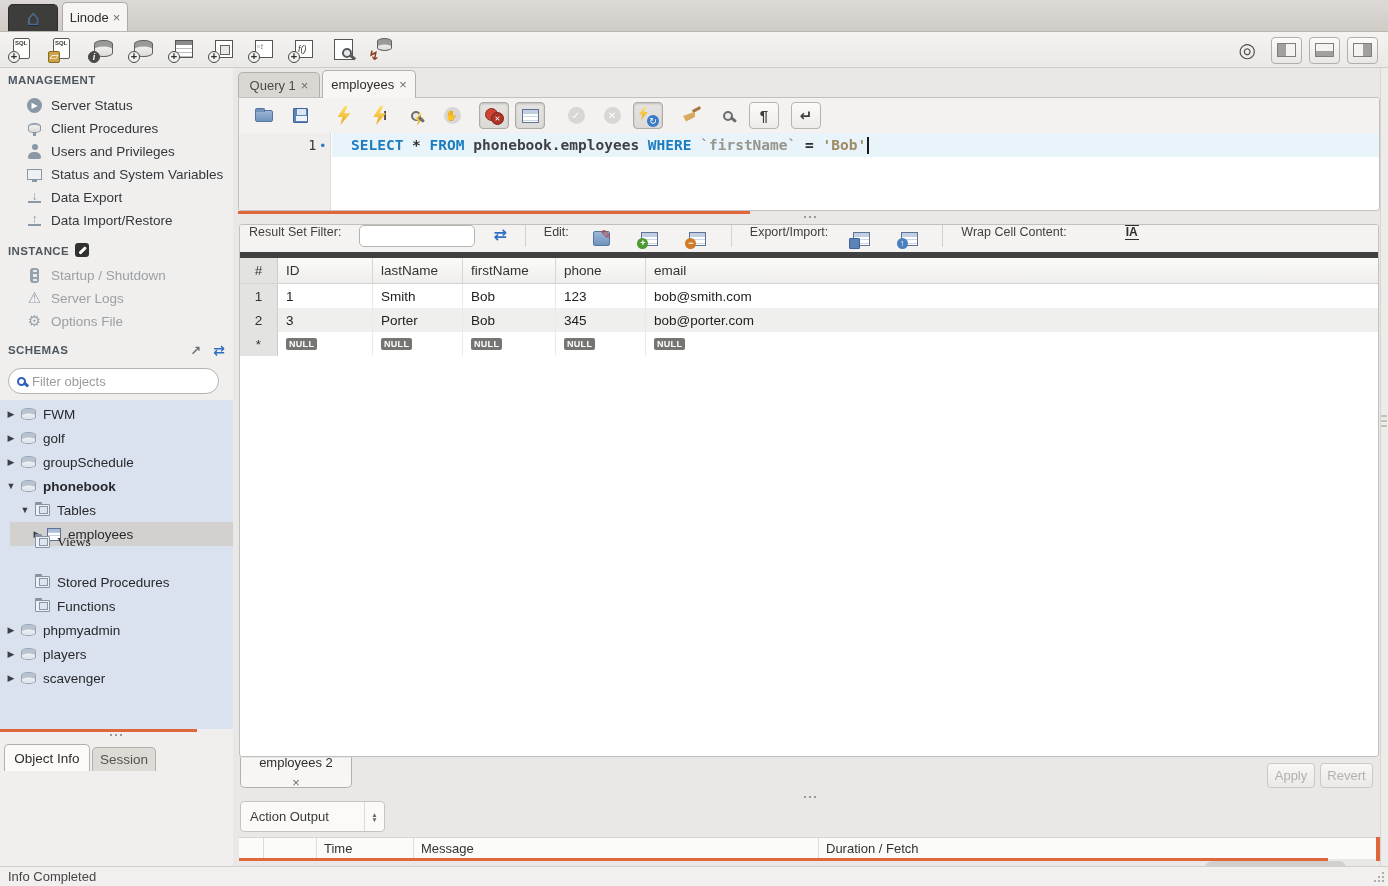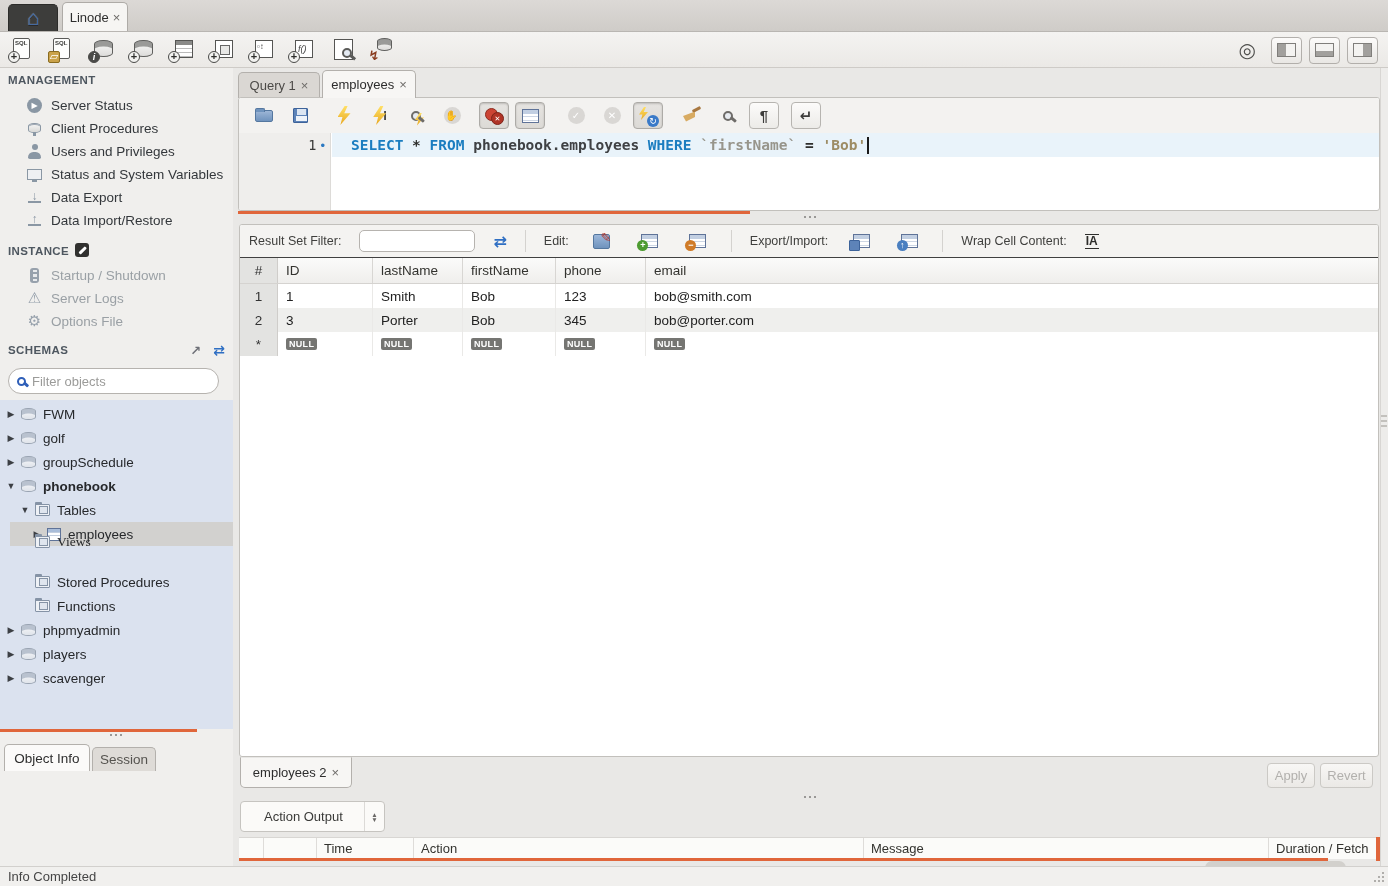--- a/index.html
+++ b/index.html
@@ -181,56 +181,56 @@
   .tok-plain { color:#3f4144; }
   .tok-tick { color:#97958b; }
   .tok-str { color:#9d8c64; }
   .caret { display:inline-block; width:1.5px; height:17px; background:#1a1a1a; margin-left:1px; }
 
   .splitA { position:absolute; left:238px; top:211px; width:512px; height:3px; background:#e0663b; z-index:3; }
 
   
   .results { position:absolute; left:239px; top:224px; width:1140px; height:533px; background:#fff;
              border:1px solid #c2c0bc; border-radius:3px; overflow:hidden; }
-  .rs-toolbar { height:33px; background:#f4f3f1; border-bottom:1px solid #404040; display:flex; align-items:center; padding-left:9px; gap:18px; font-size:12.5px; color:#3f3f3d; }
+  .rs-toolbar { height:33px; background:#f4f3f1; border-bottom:6px solid #404040; display:flex; align-items:flex-start; padding-left:9px; gap:18px; font-size:12.5px; color:#3f3f3d; }
   .vsep { width:1px; height:22px; background:#d4d2cf; }
   .rs-input { width:116px; height:22px; border:1px solid #b6b3af; border-radius:5px; background:#fff; font-family:inherit; font-size:12.5px; padding:0 6px; outline:none; }
   .rs-refresh { color:#2f6fc3; font-size:16px; font-weight:bold; }
   .ic-pencil { width:17px; height:15px; background:linear-gradient(#9cb7da,#6f93bd); border:1px solid #54779f; border-radius:2px;
                color:#fff; font-size:11px; line-height:14px; text-align:center; position:relative; }
   .ic-pencil::after { content:"✎"; position:absolute; right:-2px; top:-4px; color:#b0342a; font-size:13px; }
   .gbadge { position:relative; }
   .gbadge::after { position:absolute; left:-5px; bottom:-4px; width:11px; height:11px; border-radius:50%; color:#fff;
                    font-size:9px; font-weight:bold; text-align:center; line-height:11px; }
   .g-plus::after { content:"+"; background:#4d9b31; }
   .g-minus::after { content:"−"; background:#d07b28; }
   .g-save::after { content:""; background:#5d83b8; border:1px solid #3d639a; width:9px; height:9px; border-radius:1px; }
   .g-import::after { content:"↑"; background:#4a7fc0; }
-  .ia-icon { font-size:12px; font-weight:bold; color:#2e2e2c; border-top:1.5px solid #2e2e2c; border-bottom:1.5px solid #2e2e2c; padding:0 1px; line-height:13px; }
+  .ia-icon { font-size:12px; font-weight:bold; color:#2e2e2c; border-top:1.5px solid #2e2e2c; border-bottom:1.5px solid #2e2e2c; padding:0 1px; line-height:13px;margin-left:40px; }
 
   .grid-hdr { position:absolute; left:0; top:33px; height:26px; width:1138px; display:flex;
               background:linear-gradient(#fbfbfa,#efeeec); border-bottom:1px solid #d5d3d0; }
   .gh-cell { display:flex; align-items:center; padding-left:8px; font-size:13.5px; color:#33332f; border-right:1px solid #d8d6d3; }
   .grow { position:absolute; left:0; width:1138px; height:24px; display:flex; }
   .grow.alt { background:#efefed; }
   .gr-cell { display:flex; align-items:center; padding-left:8px; font-size:13.5px; color:#222; border-right:1px solid #eae9e7; overflow:hidden; }
   .rowhdr { justify-content:center !important; padding-left:0 !important; background:#e3e3e1; border-right:1px solid #cfcdca !important; color:#333; }
   .nullb { background:#757572; color:#fff; font-size:9px; font-weight:bold; padding:1px 3px; border-radius:2px; letter-spacing:.3px; }
 
   .bottom-tab { position:absolute; left:240px; top:757px; width:112px; height:31px; background:#f7f6f4;
                 border:1px solid #b3b0ac; border-top:1px solid #e8e7e5; border-radius:0 0 5px 5px; z-index:3;
-                display:flex; align-items:center; justify-content:center; gap:5px; font-size:13px; color:#2d2d2d; }
+                display:flex; align-items:center; justify-content:center; gap:5px; font-size:13px; color:#2d2d2d;flex-direction:column; }
   .btn-dis { position:absolute; top:763px; height:25px; background:linear-gradient(#f8f7f5,#ebe9e6);
              border:1px solid #cbc9c5; border-radius:4px; color:#b2b0ad; font-size:13px;
              display:flex; align-items:center; justify-content:center; }
 
   
   .ao-select { position:absolute; left:240px; top:801px; width:145px; height:31px; background:#fbfaf8;
                border:1px solid #c6c4c0; border-radius:4px; display:flex; align-items:center; }
-  .ao-label { padding-left:23px; font-size:13px; color:#3a3a38; flex:1; }
+  .ao-label { padding-left:9px; font-size:13px; color:#3a3a38; flex:1; }
   .ao-step { width:20px; height:100%; border-left:1px solid #dcdad7; display:flex; flex-direction:column; align-items:center; justify-content:center; color:#6a6866; }
   .ao-step span { font-size:6.5px; line-height:5px; }
   .ao-hdr { position:absolute; left:239px; top:837px; width:1141px; height:22px; background:#fbfbf9;
             border-top:1px solid #d8d6d3; display:flex; }
   .ao-cell { display:flex; align-items:center; padding-left:7px; font-size:13px; color:#33332f; border-right:1px solid #dedcd9; }
   .ao-orange { position:absolute; left:239px; top:858px; width:1089px; height:3px; background:#e0663b; }
   .ao-orange-r { position:absolute; left:1376px; top:837px; width:4px; height:24px; background:#e0663b; }
   .hscroll-thumb { position:absolute; left:1205px; top:861px; width:141px; height:14px; background:#d2d0cc; border-radius:7px; }
 
   
@@ -642,21 +642,20 @@
     <span class="ao-step">
       <span>▲</span>
       <span>▼</span>
     </span>
   </div>
 
   <div class="ao-hdr">
     <span class="ao-cell" style="width:25px;"></span>
     <span class="ao-cell" style="width:53px;"></span>
     <span class="ao-cell" style="width:97px;">Time</span>
-    <span class="ao-cell" style="width:450px;">Action</span>
     <span class="ao-cell" style="width:405px;">Message</span>
     <span class="ao-cell" style="flex:1; border-right:none;">Duration / Fetch</span>
   </div>
   <div class="ao-orange"></div>
   <div class="ao-orange-r"></div>
   <div class="hscroll-thumb"></div>
 
   <div class="rstrip"></div>
   <div class="rstrip-handle"></div>
 

